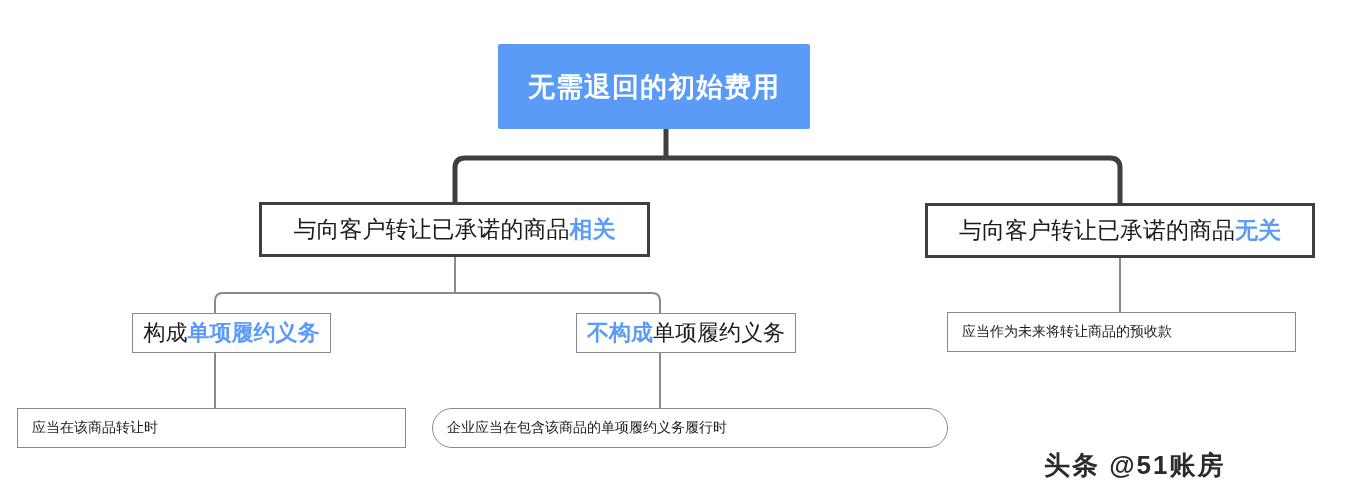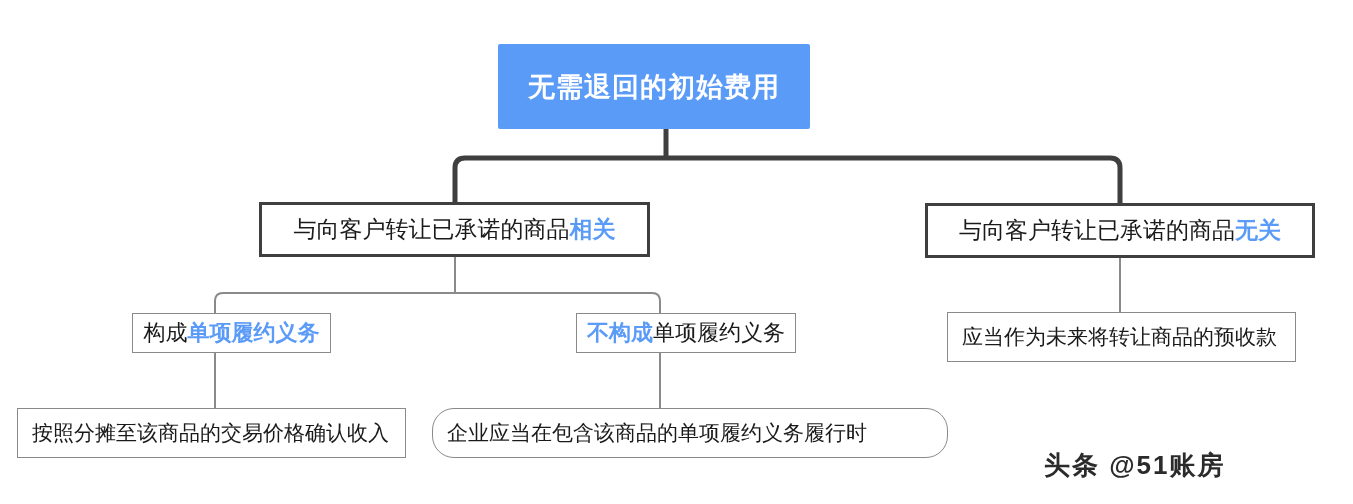--- a/index.html
+++ b/index.html
@@ -65,21 +65,21 @@
     font-size: 22px;
     color: #1a1a1a;
     height: 40px;
   }
   .node-l3.a { left: 115px; top: 313px; width: 199px; margin-left: 17px; }
   .node-l3.b { left: 549px; top: 313px; width: 220px; margin-left: 27px; }
 
   
   .node-leaf {
     border: 1.5px solid #8a8a8a;
-    font-size: 21px;
+    font-size: 14px;
     color: #1a1a1a;
     display: block;
     padding: 9px 14px;
     line-height: 1.42;
   }
   .node-leaf .ln { display: block; white-space: nowrap; }
 
   .leaf-1 { left: 17px;  top: 408px; width: 389px; }
   .leaf-2 { left: 432px; top: 408px; width: 516px; border-radius: 22px; }
   .leaf-3 { left: 947px; top: 312px; width: 349px; }
@@ -140,21 +140,21 @@
   <span class="bk">构成</span>
     <span class="hl">单项履约义务</span>
 </div>
 
 <div class="node node-l3 b">
   <span class="hl">不构成</span>
     <span class="bk">单项履约义务</span>
 </div>
 
 <div class="node node-leaf leaf-1">
-  <span class="ln">按照分摊至该商品的交易价格确认收入</span>
+  <span class="ln">应当在该商品转让时</span>
 </div>
 
 <div class="node node-leaf leaf-2">
   <span class="ln">企业应当在包含该商品的单项履约义务履行时</span>
 </div>
 
 <div class="node node-leaf leaf-3">
   <span class="ln">应当作为未来将转让商品的预收款</span>
 </div>
 

